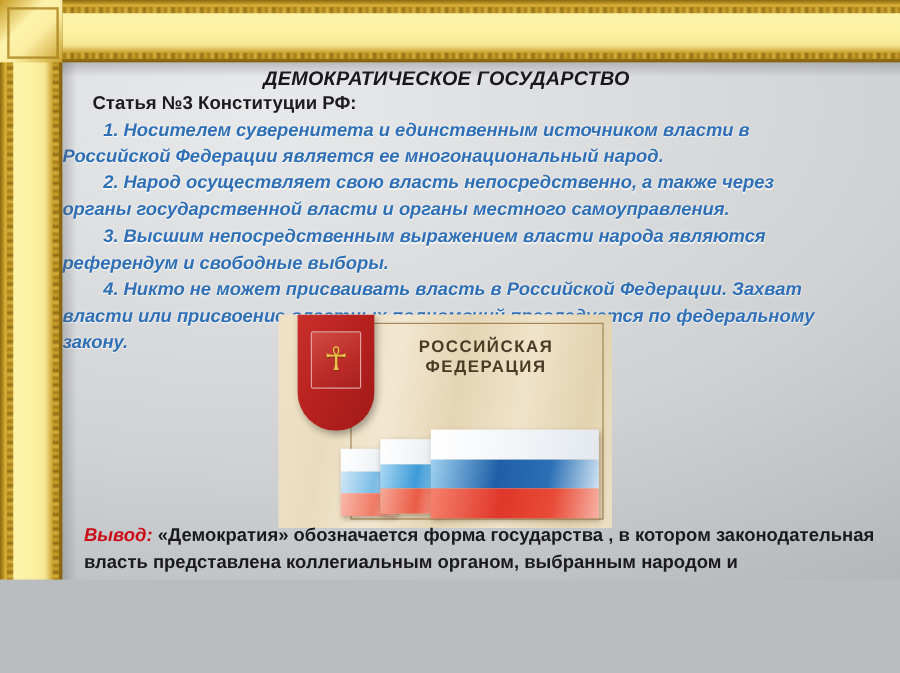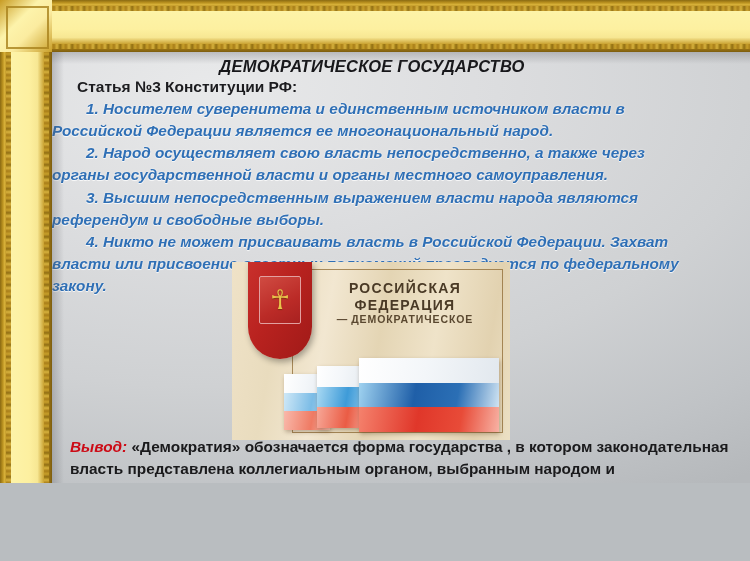--- a/index.html
+++ b/index.html
@@ -291,23 +291,20 @@
 
       <div class="shield">
         <div class="emblem-box">
           <span class="eagle">☥</span>
         </div>
       </div>
 
       <div class="poster-title">
         <div class="l1">РОССИЙСКАЯ</div>
         <div class="l2">ФЕДЕРАЦИЯ</div>
-        <div class="l3">
-          <span class="dash">—</span><span>ДЕМОКРАТИЧЕСКОЕ</span>
-        </div>
       </div>
 
       <div class="flags">
         <div class="flag flag-a">
           <div class="band fw" style="height:33.3%"></div>
           <div class="band fb" style="height:33.3%"></div>
           <div class="band fr" style="height:33.4%"></div>
         </div>
         <div class="flag flag-b">
           <div class="band fw" style="height:33.3%"></div>

